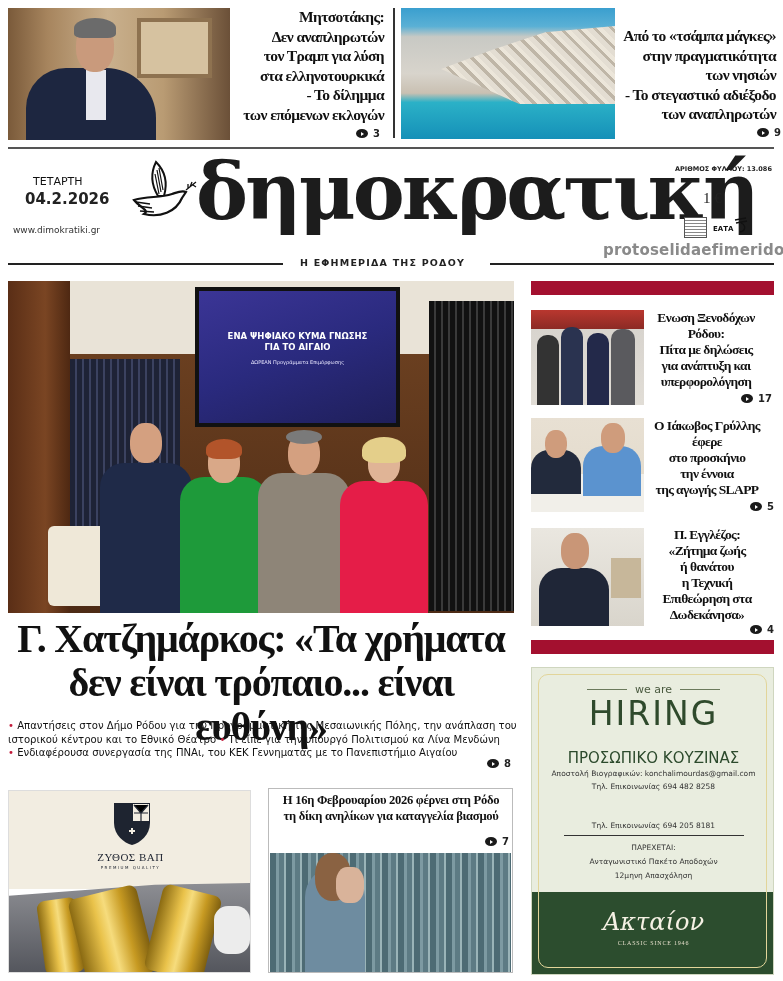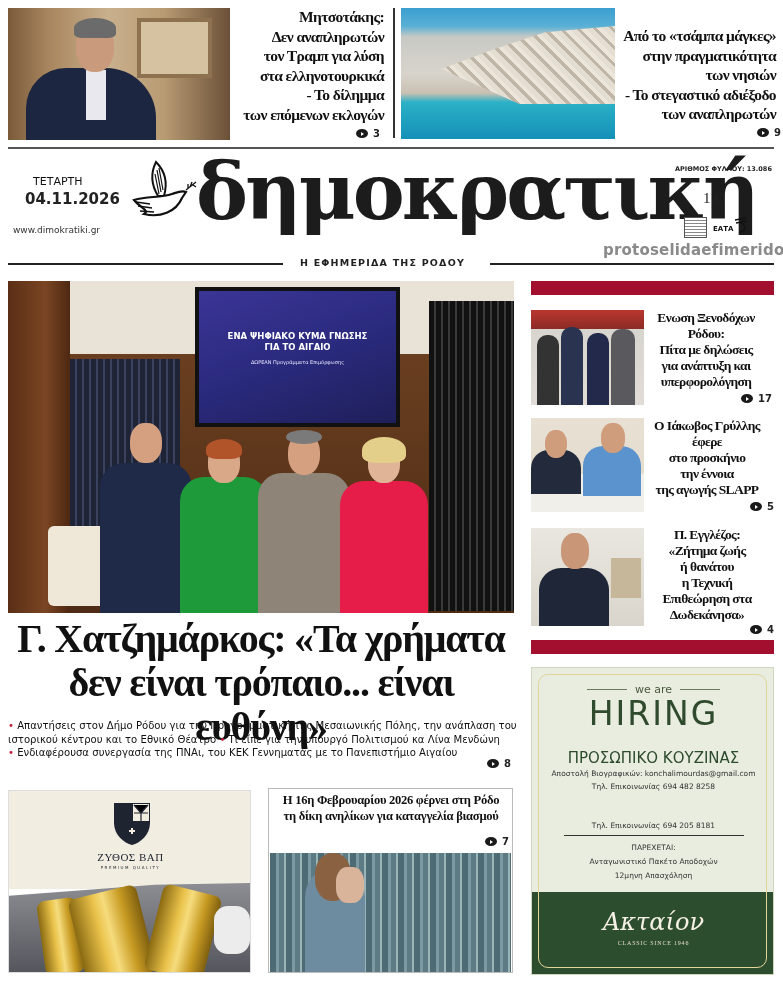--- a/index.html
+++ b/index.html
@@ -84,21 +84,21 @@
   <div>των αναπληρωτών</div>
 </div>
 <div class="abs pgref" style="left:757px;top:127px;">
   <span class="dot"></span>
     <span>9</span>
 </div>
 
 <div class="abs" style="left:8px;top:147px;width:766px;height:2px;background:#555;"></div>
 
 <div class="abs" style="left:33px;top:175px;font-size:11px;color:#111;">ΤΕΤΑΡΤΗ</div>
-<div class="abs" style="left:25px;top:190px;font-size:15px;font-weight:bold;color:#222;">04.11.2026</div>
+<div class="abs" style="left:25px;top:190px;font-size:15px;font-weight:bold;color:#222;">04.2.2026</div>
 <div class="abs" style="left:13px;top:225px;font-size:9px;color:#333;">www.dimokratiki.gr</div>
 
 <svg class="abs" style="left:130px;top:160px;" width="68" height="70" viewBox="0 0 68 70">
   <path d="M26 2 C34 10 38 22 34 36 L28 36 C22 26 20 14 26 2 Z" fill="#fff" stroke="#111" stroke-width="2"></path>
   <path d="M27 10 L31 32 M29 8 L33 30 M25 14 L29 34" stroke="#111" stroke-width="1.2"></path>
   <path d="M4 40 C18 36 30 38 42 34 C48 32 52 30 56 32 L52 38 C46 52 30 58 14 54 C20 50 10 48 4 40 Z" fill="#fff" stroke="#111" stroke-width="2.2"></path>
   <path d="M8 46 L22 48 M10 51 L24 52 M6 42 L20 44" stroke="#111" stroke-width="1.6"></path>
   <path d="M56 30 L66 22 M60 27 L62 22 M63 25 L66 27 M58 28 L58 24" stroke="#111" stroke-width="1.3"></path>
 </svg>
 <div class="abs" style="left:196px;top:142px;font-family:'DejaVu Serif',serif;font-weight:bold;font-size:78px;letter-spacing:-3px;color:#1c1c1c;line-height:100px;">δημοκρατική</div>

